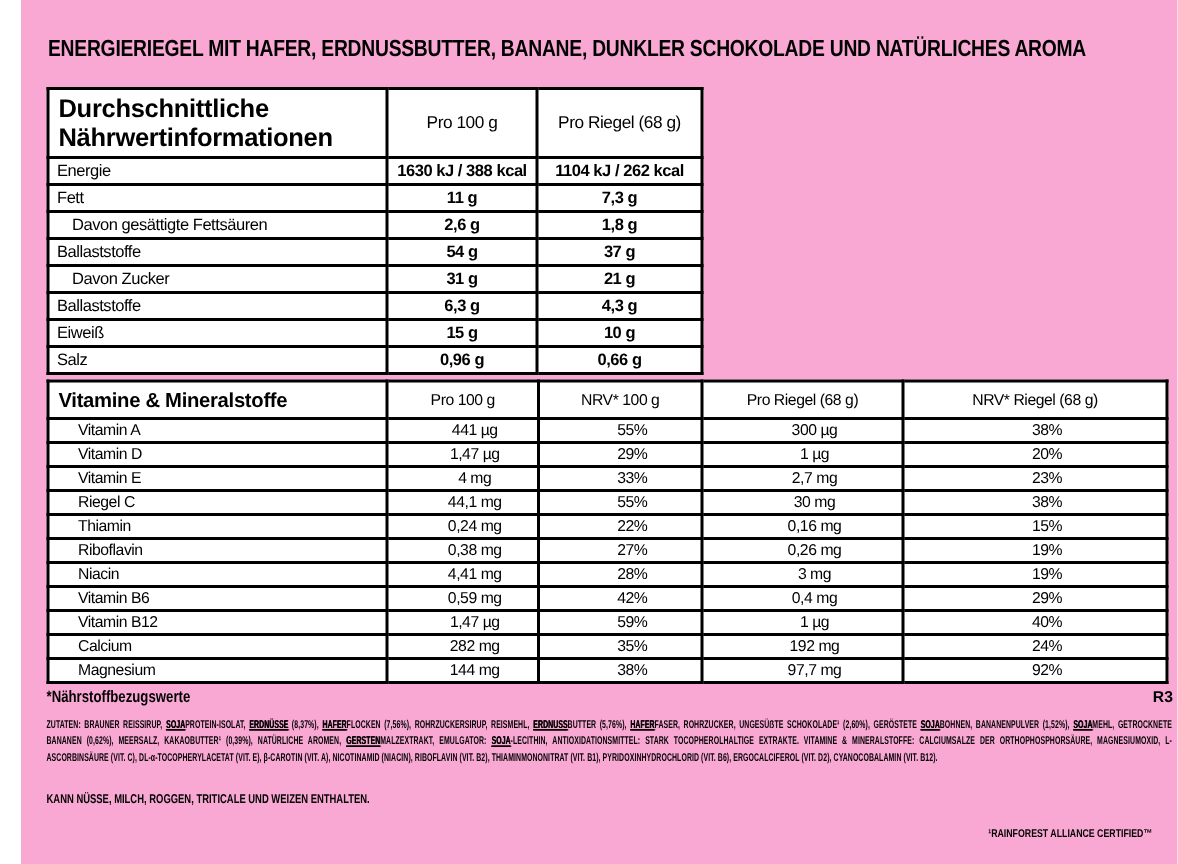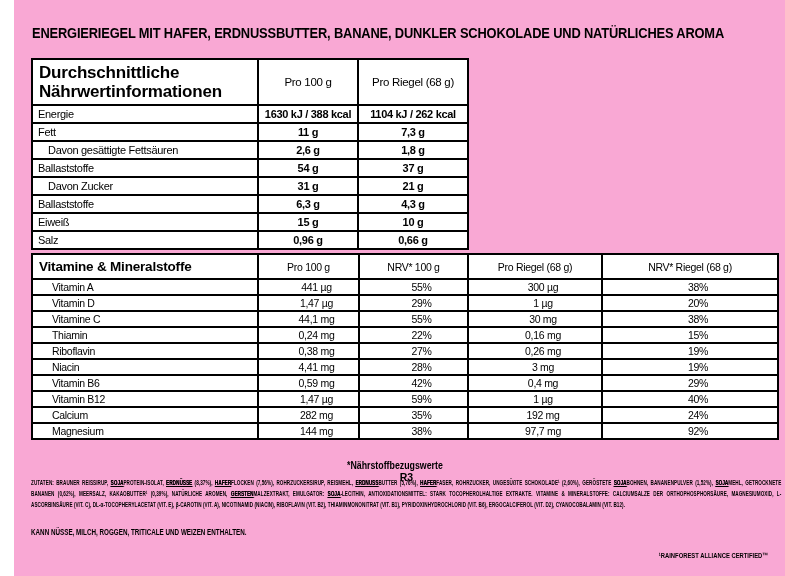--- a/index.html
+++ b/index.html
@@ -35,21 +35,21 @@
         padding: 2px 6px; letter-spacing: -0.2px; }
   #vitamins-table th.colhead { font-weight: normal; font-size: 10.5px; letter-spacing: -0.3px; text-align: center; }
   #vitamins-table thead tr { height: 25px; padding-left: 16px; }
   #vitamins-table tbody tr { height: 16px; }
   #vitamins-table td { font-size: 10.5px; letter-spacing: -0.3px; padding-left: 16px; }
   #vitamins-table td.lbl { text-align: left; padding-left: 19px; }
   #vitamins-table td.val { text-align: center; }
 
   
   .footnote-row { position: absolute; left: 17px; top: 459px; width: 751px;
-                  display: flex; justify-content: space-between; align-items: center; flex-direction: column; }
+                  display: flex; justify-content: space-between; align-items: center; }
   .footnote { font-weight: bold; font-size: 11px; white-space: nowrap;
               transform: scaleX(0.8); transform-origin: left top; }
   .revision { font-weight: bold; font-size: 10.5px; }
 
   
   .ingredients-wrap { position: absolute; left: 17px; top: 477px; width: 751px; }
   .ingredients { width: 1220px; transform: scaleX(0.615); transform-origin: left top;
                  font-weight: bold; font-size: 7.5px; line-height: 11px;
                  text-align: justify; letter-spacing: 0.1px; }
   .ingredients .allergen { text-decoration: underline; text-shadow: 0.4px 0 0 #000; }
@@ -152,21 +152,28 @@
           <td class="val">38%</td>
         </tr>
         <tr>
           <td class="lbl">Vitamin D</td>
           <td class="val">1,47 µg</td>
           <td class="val">29%</td>
           <td class="val">1 µg</td>
           <td class="val">20%</td>
         </tr>
         <tr>
-          <td class="lbl">Vitamine C</td>
+          <td class="lbl">Vitamin E</td>
+          <td class="val">4 mg</td>
+          <td class="val">33%</td>
+          <td class="val">2,7 mg</td>
+          <td class="val">23%</td>
+        </tr>
+        <tr>
+          <td class="lbl">Riegel C</td>
           <td class="val">44,1 mg</td>
           <td class="val">55%</td>
           <td class="val">30 mg</td>
           <td class="val">38%</td>
         </tr>
         <tr>
           <td class="lbl">Thiamin</td>
           <td class="val">0,24 mg</td>
           <td class="val">22%</td>
           <td class="val">0,16 mg</td>

